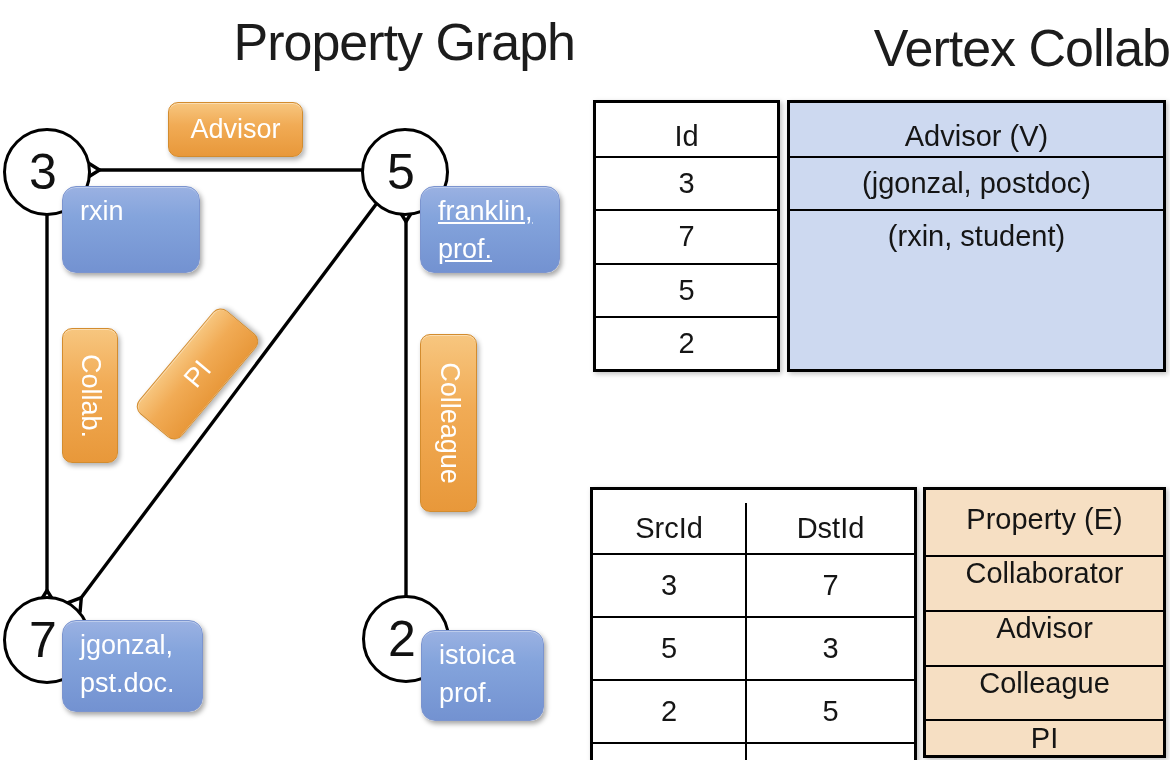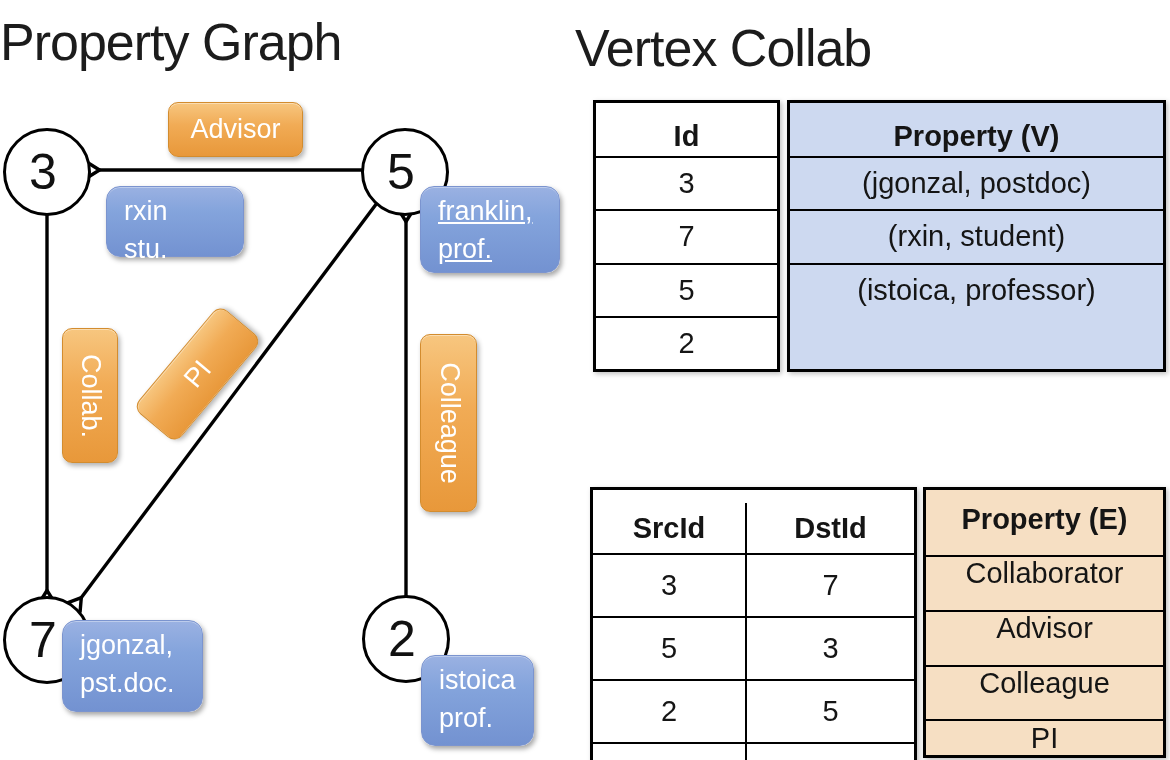--- a/index.html
+++ b/index.html
@@ -1,21 +1,21 @@
 <!DOCTYPE html>
 <html><head>
 <meta charset="utf-8">
 <style>
   html,body { margin:0; padding:0; background:#fff; }
   .stage {
     position:relative; width:1170px; height:760px; overflow:hidden;
     font-family:"Liberation Sans", sans-serif; background:#fff; color:#1a1a1a;
   }
   .title {
-    position:absolute; text-align:left; font-weight:300; color:#1c1c1c;
+    position:absolute; text-align:right; font-weight:300; color:#1c1c1c;
     font-size:52px; letter-spacing:-1px; white-space:nowrap;
   }
   .graph-title  { left:0;   top:12;  width:575px; }
   .vertex-title { left:575px; top:18px; width:595px; }
   .edge-title   { left:575px; top:396px; width:595px; }
   .graph-title  { left:0; top:12px; }
 
   svg.edges { position:absolute; left:0; top:0; pointer-events:none; }
 
   .node {
@@ -29,24 +29,24 @@
   .n7 { left:3px;   top:596px; }
   .n2 { left:362px; top:595px; }
 
   .vlabel {
     position:absolute; border-radius:14px; color:#fff; box-sizing:border-box;
     background:linear-gradient(180deg,#9ab1e2 0%, #84a4dc 35%, #7392d1 100%);
     border:1px solid #7b94cf;
     box-shadow:2px 3px 5px rgba(0,0,0,.35), inset 0 1px 0 rgba(255,255,255,.35);
     font-size:27px; line-height:38px; padding:5px 0 0 17px;
   }
-  .rxin     { left:62px;  top:186px; width:138px; height:71px;margin-left:44px; }
+  .rxin     { left:62px;  top:186px; width:138px; height:87px; }
   .franklin { left:420px; top:186px; width:140px; height:87px;text-decoration:underline; }
   .jgonzal  { left:62px;  top:620px; width:141px; height:92px; }
-  .istoica  { left:421px; top:655px; width:113px; height:91px; }
+  .istoica  { left:421px; top:630px; width:123px; height:91px; }
 
   .elabel {
     position:absolute; border-radius:10px; color:#fff; box-sizing:border-box;
     background:linear-gradient(180deg,#f7c67f 0%, #f1ab55 42%, #e8983a 100%);
     border:1.5px solid #d38c2e;
     box-shadow:2px 3px 5px rgba(0,0,0,.3), inset 0 1px 0 rgba(255,255,255,.4);
     font-size:27px;
   }
   .advisor   { left:168px; top:102px; width:135px; height:55px;
                display:flex; align-items:center; justify-content:center; }
@@ -61,21 +61,21 @@
   }
 
   .tbl { position:absolute; border:3px solid #000; box-sizing:border-box;
          box-shadow:2px 2px 5px rgba(0,0,0,.25); background:#fff; }
   .tbl .cell {
     display:flex; align-items:center; justify-content:center;
     border-top:2.5px solid #000; font-size:29px; color:#151515;
     box-sizing:border-box;
   }
   .tbl .cell.first { border-top:none; }
-  .tbl .cell.hdr { font-weight:700;margin-top:13px; }
+  .tbl .cell.hdr { font-weight:400;margin-top:13px; }
   .tbl .cell.vline { border-left:2.5px solid #000; }
 
   .vt-id   { left:593px; top:100px; width:187px; height:272px;
              display:grid; grid-template-rows:repeat(5,1fr); }
   .vt-prop { left:787px; top:100px; width:379px; height:272px;
              display:grid; grid-template-rows:repeat(5,1fr); background:#cdd9f0; }
   .et-ids  { left:590px; top:487px; width:327px; height:321px;
              display:grid; grid-template-columns:152px 1fr; grid-template-rows:repeat(5,1fr); }
   .et-prop { left:923px; top:487px; width:243px; height:271px;
              display:grid; grid-template-rows:repeat(5,1fr); background:#f6dfc3;gap:19px; }
@@ -121,21 +121,20 @@
     </div>
   <div class="node n7">
       <span>7</span>
     </div>
   <div class="node n2">
       <span>2</span>
     </div>
 
   <div class="vlabel rxin">
     <div>rxin</div>
-    <div>stu.</div>
   </div>
   <div class="vlabel franklin">
     <div>franklin,</div>
     <div>prof.</div>
   </div>
   <div class="vlabel jgonzal">
     <div>jgonzal,</div>
     <div>pst.doc.</div>
   </div>
   <div class="vlabel istoica">
@@ -145,24 +144,23 @@
 
   <div class="tbl vt-id">
     <div class="cell hdr first">Id</div>
     <div class="cell">3</div>
     <div class="cell">7</div>
     <div class="cell">5</div>
     <div class="cell">2</div>
   </div>
 
   <div class="tbl vt-prop">
-    <div class="cell hdr first">Property (V)</div>
+    <div class="cell hdr first">Advisor (V)</div>
     <div class="cell">(jgonzal, postdoc)</div>
     <div class="cell">(rxin, student)</div>
-    <div class="cell">(istoica, professor)</div>
   </div>
 
   <div class="tbl et-ids">
     <div class="cell hdr first">SrcId</div>
     <div class="cell hdr first vline">DstId</div>
     <div class="cell">3</div>
     <div class="cell vline">7</div>
     <div class="cell">5</div>
     <div class="cell vline">3</div>
     <div class="cell">2</div>

